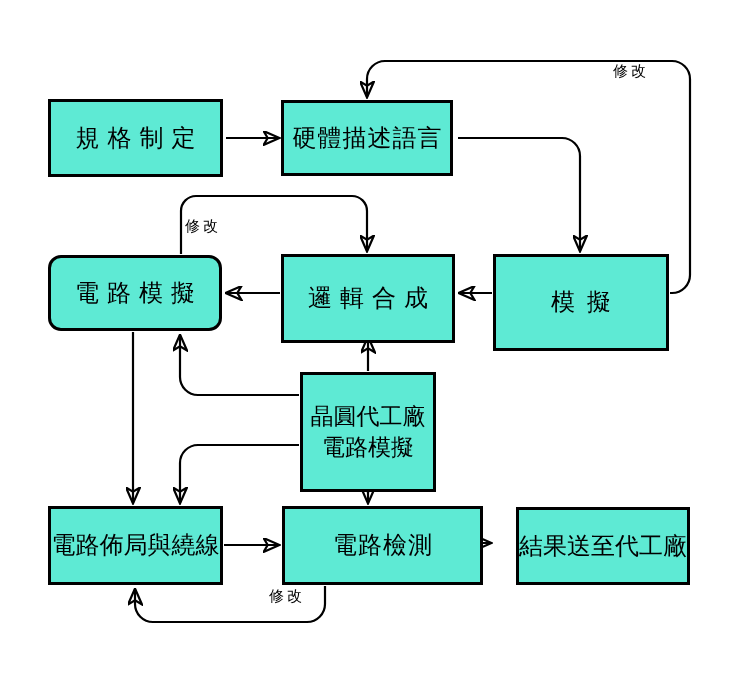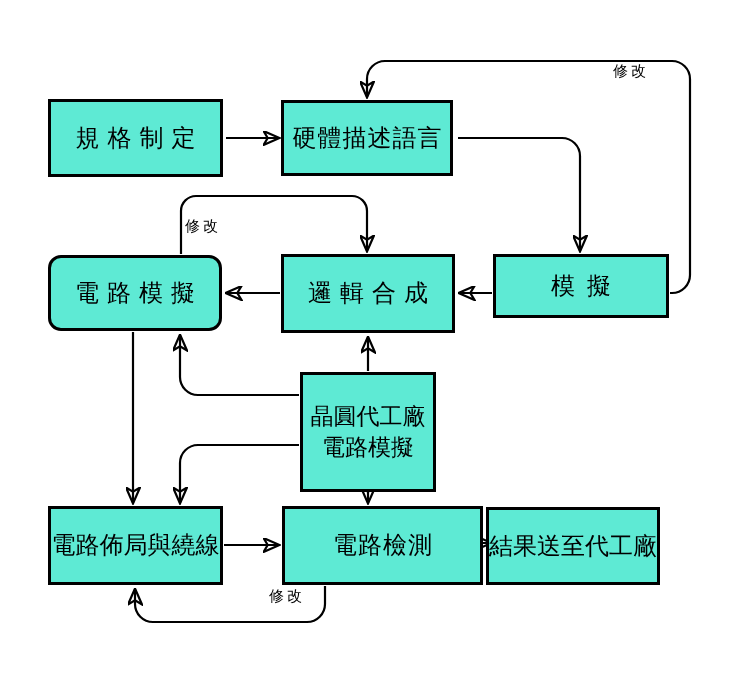--- a/index.html
+++ b/index.html
@@ -81,46 +81,46 @@
   </svg>
 
   <div class="node" style="left:48px; top:99px; width:175px; height:78px;">
     <span class="ls8">規格制定</span>
   </div>
 
   <div class="node" style="left:281px; top:100px; width:172px; height:76px;">
     <span class="ls1">硬體描述語言</span>
   </div>
 
-  <div class="node" style="left:493px; top:254px; width:176px; height:64px;">
+  <div class="node" style="left:493px; top:254px; width:176px; height:97px;">
     <span class="ls12">模擬</span>
   </div>
 
-  <div class="node" style="left:281px; top:254px; width:174px; height:79px;">
+  <div class="node" style="left:281px; top:254px; width:174px; height:89px;">
     <span class="ls8">邏輯合成</span>
   </div>
 
   <div class="node" style="left:48px; top:255px; width:174px; height:76px;border-radius:13px;">
     <span class="ls8">電路模擬</span>
   </div>
 
   <div class="node small-text" style="left:300px; top:372px; width:136px; height:120px;">
     <span>晶圓代工廠</span>
     <span>電路模擬</span>
   </div>
 
   <div class="node" style="left:48px; top:506px; width:175px; height:79px;">
     <span>電路佈局與繞線</span>
   </div>
 
   <div class="node" style="left:282px; top:506px; width:201px; height:79px;">
     <span class="ls1">電路檢測</span>
   </div>
 
-  <div class="node" style="left:486px; top:507px; width:174px; height:78px;">
+  <div class="node" style="left:516px; top:507px; width:174px; height:78px;">
     <span>結果送至代工廠</span>
   </div>
 
   <div class="edge-label" style="left:613px; top:62px;">修改</div>
 
   <div class="edge-label" style="left:185px; top:217px;">修改</div>
 
   <div class="edge-label" style="left:269px; top:587px;">修改</div>
 
 </div>

